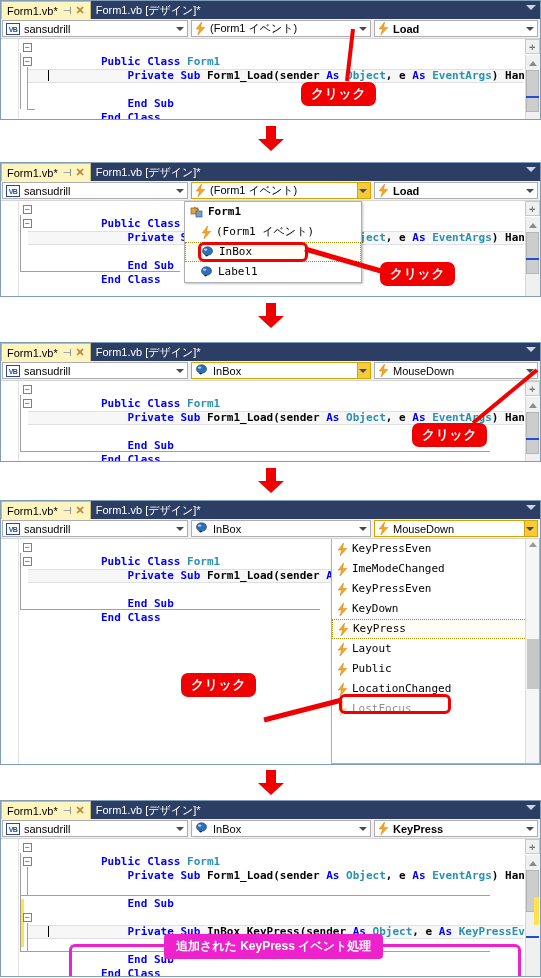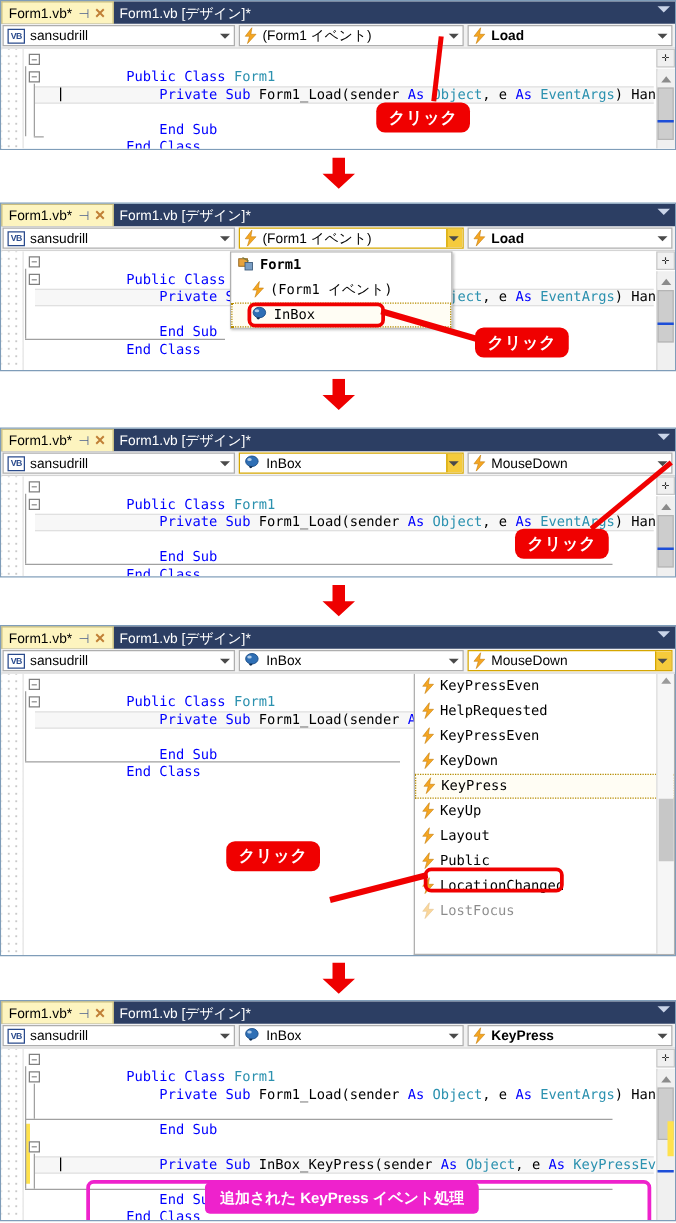--- a/index.html
+++ b/index.html
@@ -125,21 +125,21 @@
   .indic {
     position:absolute; left:0; top:0; bottom:0; width:18px;
     background:#ffffff;
     border-right:1px solid #e3e3e3;
     background-image:
       radial-gradient(#c9c9c9 0.6px, transparent 0.7px);
     background-size:6px 6px;
     background-position:3px 3px;
   }
   .codelines { position:absolute; left:19px; right:0; top:0; }
-  .cl { height:14px; white-space:pre; }
+  .cl { height:14px; white-space:pre;font-weight:bold; }
   .kw { color:#0000ff; }
   .ty { color:#2b91af; }
   .pl { color:#000000; }
   .cur-line {
     background:#f7f7f7;
     border-top:1px solid #e0e0e0;
     border-bottom:1px solid #e0e0e0;
     height:14px;
   }
   .caret {
@@ -464,20 +464,30 @@
       <div class="ddrow sel" style="padding-left:15px;">
         <span class="ic">
           <svg class="ctrl-svg" viewBox="0 0 14 13">
               <ellipse cx="6.5" cy="5" rx="5" ry="4.2" fill="#2f6fb5" stroke="#174a86" stroke-width="0.7"></ellipse>
               <ellipse cx="4.6" cy="3.6" rx="1.8" ry="1.2" fill="#cfe2f5" opacity="0.8"></ellipse>
               <path d="M4 9 q1.6 3 3.2 0" fill="#0e2d52"></path>
             </svg>
         </span>
         <span>InBox</span>
       </div>
+      <div class="ddrow" style="padding-left:15px;">
+        <span class="ic">
+          <svg class="ctrl-svg" viewBox="0 0 14 13">
+              <ellipse cx="6.5" cy="5" rx="5" ry="4.2" fill="#2f6fb5" stroke="#174a86" stroke-width="0.7"></ellipse>
+              <ellipse cx="4.6" cy="3.6" rx="1.8" ry="1.2" fill="#cfe2f5" opacity="0.8"></ellipse>
+              <path d="M4 9 q1.6 3 3.2 0" fill="#0e2d52"></path>
+            </svg>
+        </span>
+        <span>Label1</span>
+      </div>
     </div>
   </div>
 
   <div class="hlbox" style="left:197px; top:79px; width:110px; height:20px;"></div>
   <svg class="leader" style="left:300px; top:80px; width:84px; height:32px;">
     <line x1="4" y1="6" x2="80" y2="28" stroke="#f00000" stroke-width="5"></line>
   </svg>
   <div class="callout" style="left:379px; top:99px;">クリック</div>
 </div>
 
@@ -648,45 +658,39 @@
       <div class="ddrow">
         <span class="ic"><svg class="bolt-svg" viewBox="0 0 10 12">
               <polygon points="6,0 1,6.5 4.2,6.5 2.6,12 9,5 5.2,5" fill="#f5a623" stroke="#c07800" stroke-width="0.4"></polygon>
             </svg></span>
         <span>KeyPressEven</span>
       </div>
       <div class="ddrow">
         <span class="ic"><svg class="bolt-svg" viewBox="0 0 10 12">
               <polygon points="6,0 1,6.5 4.2,6.5 2.6,12 9,5 5.2,5" fill="#f5a623" stroke="#c07800" stroke-width="0.4"></polygon>
             </svg></span>
-        <span>HelpRequested</span>
+        <span>ImeModeChanged</span>
       </div>
       <div class="ddrow">
         <span class="ic"><svg class="bolt-svg" viewBox="0 0 10 12">
               <polygon points="6,0 1,6.5 4.2,6.5 2.6,12 9,5 5.2,5" fill="#f5a623" stroke="#c07800" stroke-width="0.4"></polygon>
             </svg></span>
         <span>KeyPressEven</span>
       </div>
       <div class="ddrow">
         <span class="ic"><svg class="bolt-svg" viewBox="0 0 10 12">
               <polygon points="6,0 1,6.5 4.2,6.5 2.6,12 9,5 5.2,5" fill="#f5a623" stroke="#c07800" stroke-width="0.4"></polygon>
             </svg></span>
         <span>KeyDown</span>
       </div>
       <div class="ddrow sel">
         <span class="ic"><svg class="bolt-svg" viewBox="0 0 10 12">
               <polygon points="6,0 1,6.5 4.2,6.5 2.6,12 9,5 5.2,5" fill="#f5a623" stroke="#c07800" stroke-width="0.4"></polygon>
             </svg></span>
         <span>KeyPress</span>
-      </div>
-      <div class="ddrow">
-        <span class="ic"><svg class="bolt-svg" viewBox="0 0 10 12">
-              <polygon points="6,0 1,6.5 4.2,6.5 2.6,12 9,5 5.2,5" fill="#f5a623" stroke="#c07800" stroke-width="0.4"></polygon>
-            </svg></span>
-        <span>KeyUp</span>
       </div>
       <div class="ddrow">
         <span class="ic"><svg class="bolt-svg" viewBox="0 0 10 12">
               <polygon points="6,0 1,6.5 4.2,6.5 2.6,12 9,5 5.2,5" fill="#f5a623" stroke="#c07800" stroke-width="0.4"></polygon>
             </svg></span>
         <span>Layout</span>
       </div>
       <div class="ddrow">
         <span class="ic"><svg class="bolt-svg" viewBox="0 0 10 12">
               <polygon points="6,0 1,6.5 4.2,6.5 2.6,12 9,5 5.2,5" fill="#f5a623" stroke="#c07800" stroke-width="0.4"></polygon>
@@ -809,14 +813,14 @@
 
     <div class="splitbtn" style="top:0;">✛</div>
     <div class="vscroll" style="top:16px;"></div>
     <div class="sb-up" style="top:18px;"></div>
     <div class="sb-thumb" style="top:31px; height:42px;"></div>
     <div class="bluemark" style="top:97px;"></div>
     <div class="changebar" style="right:1px; top:58px; width:5px; height:28px;"></div>
   </div>
 
   <div class="magbox" style="left:68px; top:143px; width:452px; height:62px;"></div>
-  <div class="magenta-label" style="left: 163px; top: 133px; margin-top: 12px;">追加された KeyPress イベント処理</div>
+  <div class="magenta-label" style="left: 163px; top: 133px; margin-top: 0px;">追加された KeyPress イベント処理</div>
 </div>
 
 </body></html>

